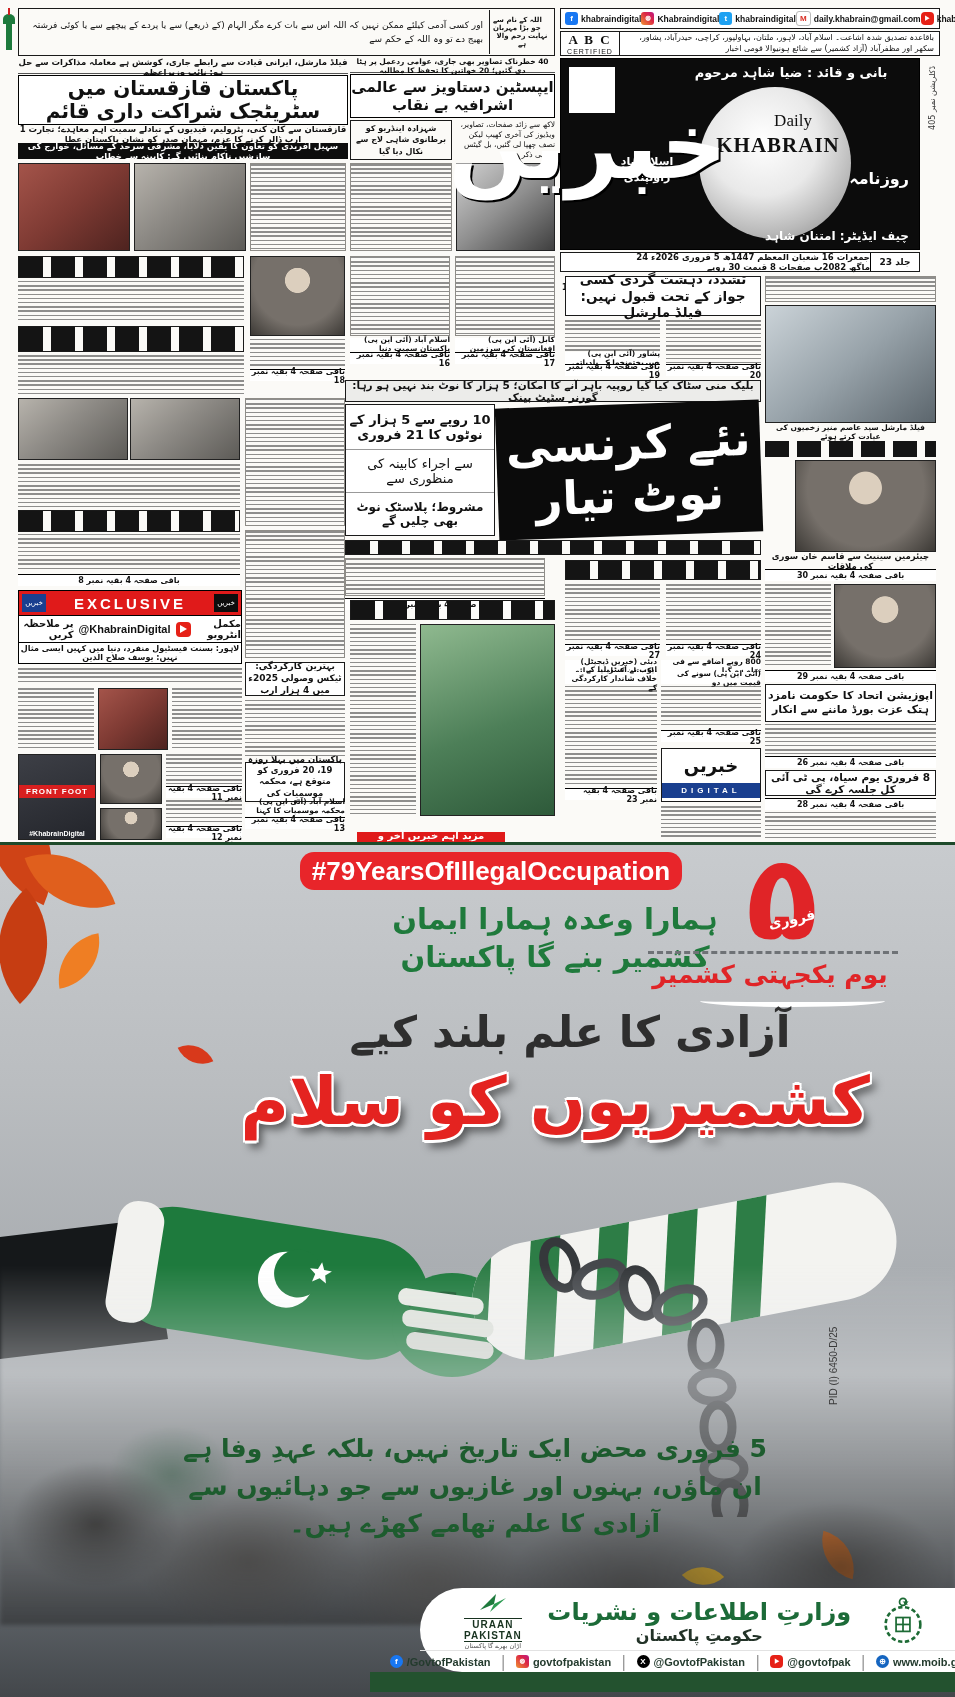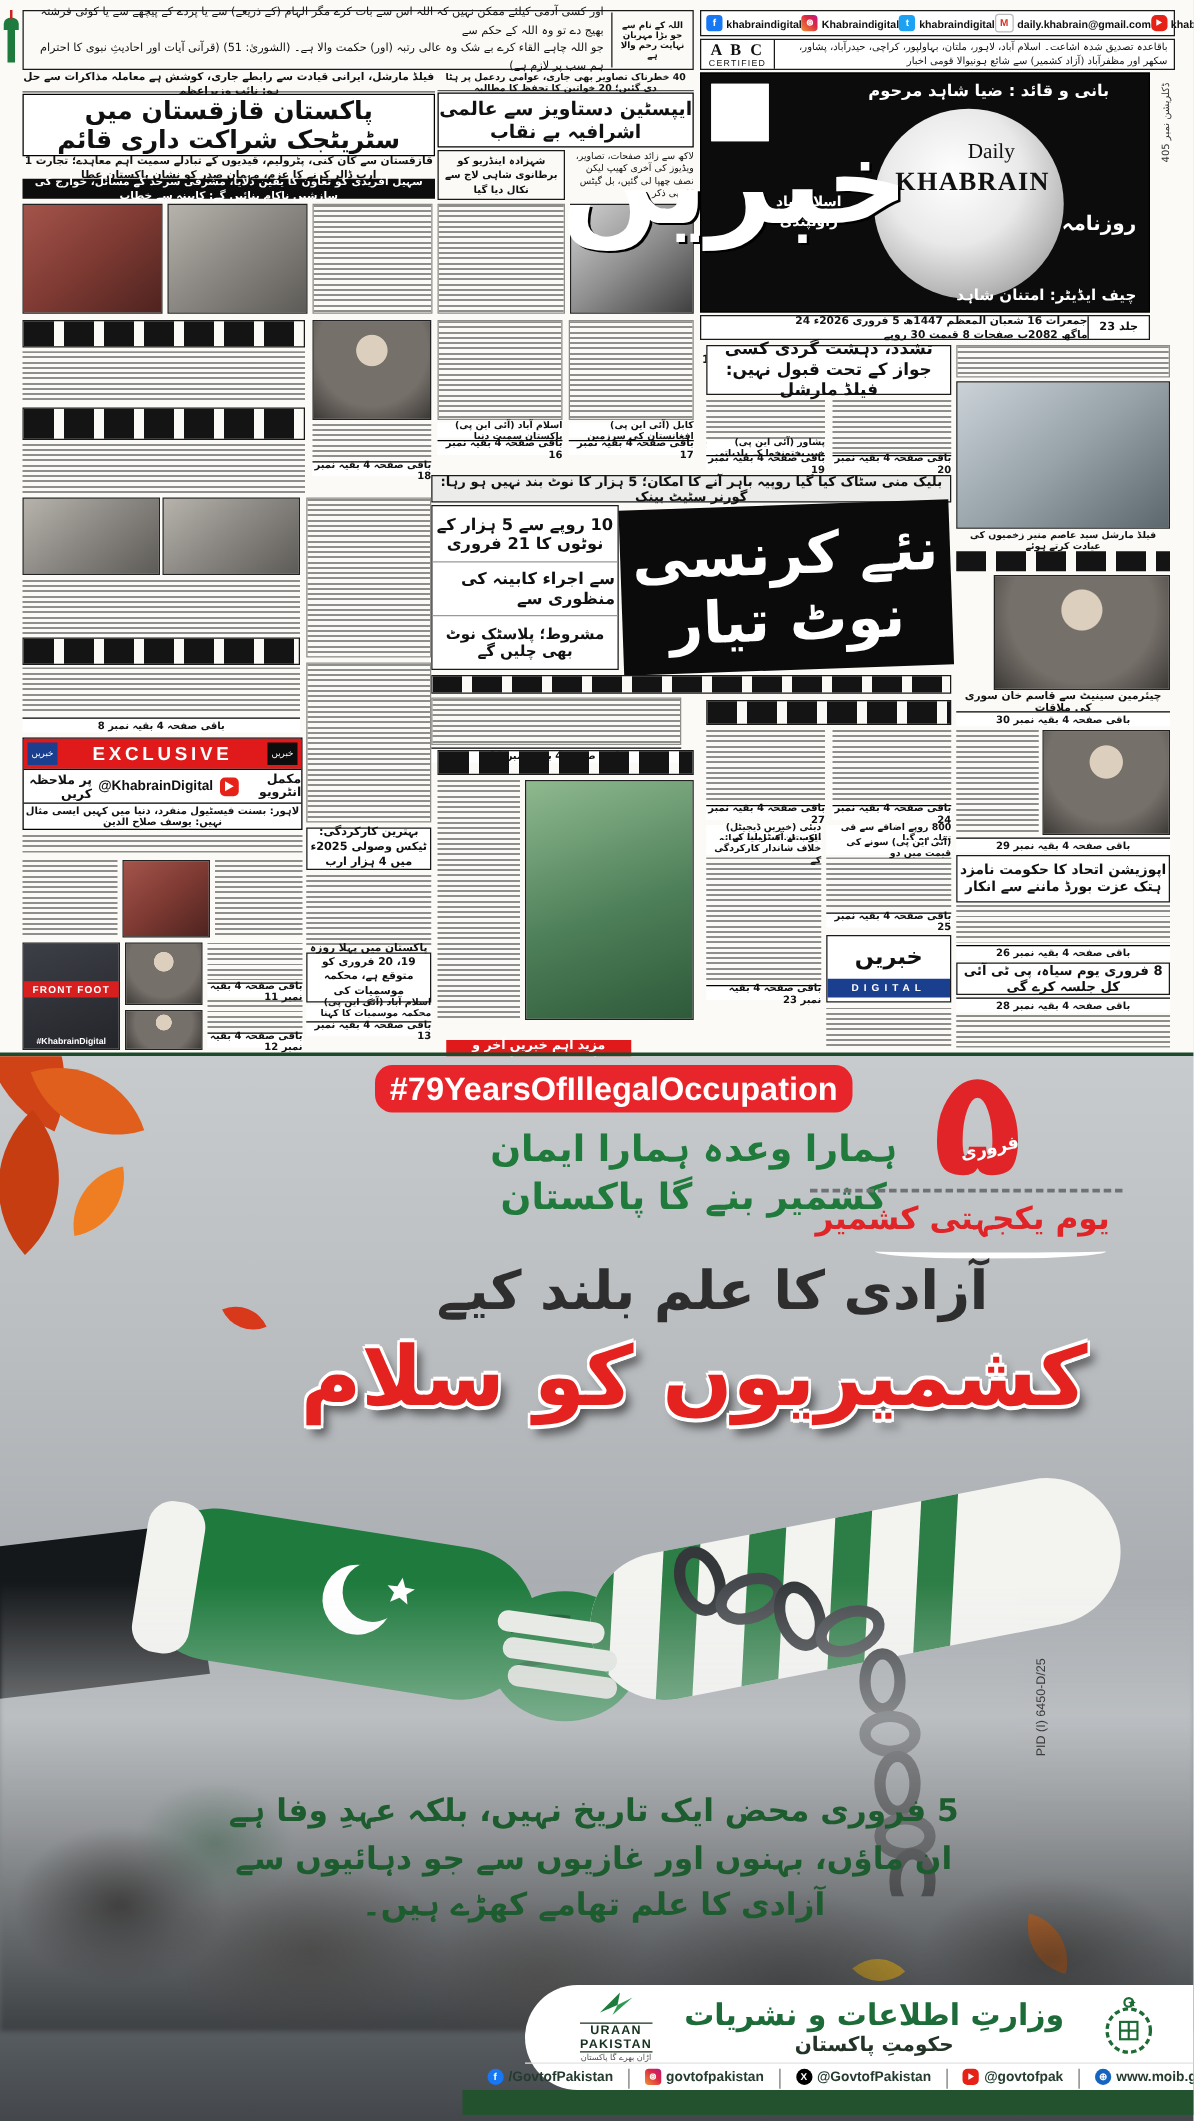--- a/index.html
+++ b/index.html
@@ -42,26 +42,25 @@
   .play{width:22px;height:15px;background:#e62117;border-radius:4px;display:flex;align-items:center;justify-content:center;}
   .play::after{content:"";border-style:solid;border-width:4px 0 4px 7px;border-color:transparent transparent transparent #fff;}
 </style>
 </head>
 <body>
 
 <div class="page">
 
   <div class="abs b rtl" style="left:18px;top:8px;width:537px;height:48px;display:flex;align-items:center;">
     <div style="width:58px;height:44px;border-left:1px solid #1a1a1a;display:flex;flex-direction:column;justify-content:center;padding:0 3px;">
-      <div style="font-size:7px;font-weight:bold;text-align:center;">اللہ کے نام سے جو بڑا مہربان</div>
+      <div style="font-size:7px;font-weight:bold;text-align:left;">اللہ کے نام سے جو بڑا مہربان</div>
       <div style="font-size:7px;font-weight:bold;text-align:center;">نہایت رحم والا ہے</div>
     </div>
     <div style="flex:1;padding:2px 6px;">
       <div style="font-size:9px;line-height:1.6;">اور کسی آدمی کیلئے ممکن نہیں کہ اللہ اس سے بات کرے مگر الہام (کے ذریعے) سے یا پردے کے پیچھے سے یا کوئی فرشتہ بھیج دے تو وہ اللہ کے حکم سے</div>
-      <div style="font-size:9px;line-height:1.6;">جو اللہ چاہے القاء کرے بے شک وہ عالی رتبہ (اور) حکمت والا ہے۔ (الشوریٰ: 51)   (قرآنی آیات اور احادیثِ نبوی کا احترام ہم سب پر لازم ہے)</div>
     </div>
   </div>
   <div class="abs" style="left:0px;top:6px;width:18px;height:52px;">
     <div class="abs" style="left:3px;top:8px;width:12px;height:10px;background:#1e7a3d;border-radius:50% 50% 0 0;"></div>
     <div class="abs" style="left:6px;top:18px;width:6px;height:26px;background:#1e7a3d;"></div>
     <div class="abs" style="left:8px;top:2px;width:2px;height:7px;background:#d02020;"></div>
   </div>
 
   <div class="abs b" style="left:560px;top:8px;width:380px;height:21px;display:flex;align-items:center;justify-content:space-around;padding:0 4px;background:#fff;">
     <div class="social-item">
@@ -142,21 +141,21 @@
   <div class="abs sim hair" style="left:350px;top:256px;width:100px;height:80px;"></div>
   <div class="abs src rtl" style="left:350px;top:338px;width:100px;height:12px;">اسلام آباد (آئی این پی) پاکستان سمیت دنیا</div>
   <div class="abs foot rtl" style="left:350px;top:352px;width:100px;height:12px;">باقی صفحہ 4 بقیہ نمبر 16</div>
   <div class="abs sim hair" style="left:455px;top:256px;width:100px;height:80px;"></div>
   <div class="abs src rtl" style="left:455px;top:338px;width:100px;height:12px;">کابل (آئی این پی) افغانستان کی سرزمین</div>
   <div class="abs foot rtl" style="left:455px;top:352px;width:100px;height:12px;">باقی صفحہ 4 بقیہ نمبر 17</div>
 
   <div class="abs b rtl ctr" style="left:345px;top:380px;width:416px;height:22px;font-size:10.5px;font-weight:bold;background:#ececea;">بلیک منی سٹاک کیا گیا روپیہ باہر آنے کا امکان؛ 5 ہزار کا نوٹ بند نہیں ہو رہا: گورنر سٹیٹ بینک</div>
   <div class="abs b" style="left:345px;top:404px;width:150px;height:132px;background:#fff;">
     <div class="rtl ctr" style="height:44px;font-size:13px;font-weight:bold;border-bottom:1px solid #999;padding:0 2px;">10 روپے سے 5 ہزار کے نوٹوں کا 21 فروری</div>
-    <div class="rtl ctr" style="height:42px;font-size:13px;font-weight:bold;border-bottom:1px solid #999;padding:0 2px;text-align:right;">سے اجراء کابینہ کی منظوری سے</div>
+    <div class="rtl ctr" style="height:42px;font-size:13px;font-weight:normal;border-bottom:1px solid #999;padding:0 2px;">سے اجراء کابینہ کی منظوری سے</div>
     <div class="rtl ctr" style="height:42px;font-size:12px;font-weight:bold;padding:0 2px;">مشروط؛ پلاسٹک نوٹ بھی چلیں گے</div>
   </div>
   <div class="abs ctr rtl" style="left:497px;top:404px;width:264px;height:132px;background:#0b0b0b;color:#fff;font-size:46px;font-weight:bold;line-height:1.15;transform:rotate(-2deg);">نئے کرنسی نوٹ تیار</div>
   <div class="abs hsim b" style="left:345px;top:540px;width:416px;height:15px;"></div>
   <div class="abs sim hair" style="left:345px;top:558px;width:200px;height:38px;"></div>
   <div class="abs foot rtl" style="left:345px;top:598px;width:200px;height:12px;">باقی صفحہ 4 بقیہ نمبر 21</div>
 
   <div class="abs b rtl ctr" style="left:565px;top:276px;width:196px;height:40px;font-size:13.5px;font-weight:bold;line-height:1.25;background:#fff;">تشدد، دہشت گردی کسی جواز کے تحت قبول نہیں: فیلڈ مارشل</div>
   <div class="abs sim" style="left:565px;top:320px;width:95px;height:38px;"></div>
   <div class="abs src rtl" style="left:565px;top:352px;width:95px;height:12px;">پشاور (آئی این پی) خیبرپختونخوا کے بلدیاتی</div>

